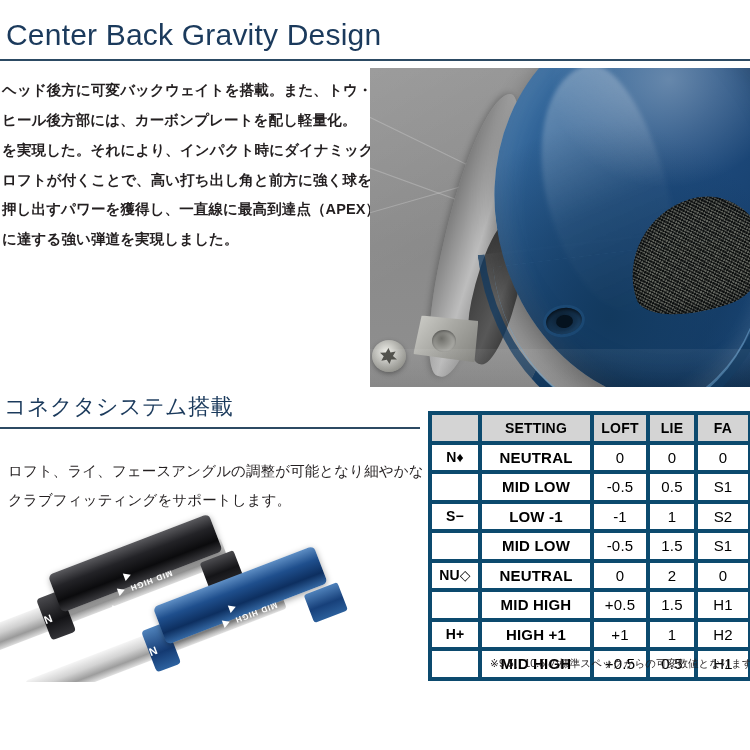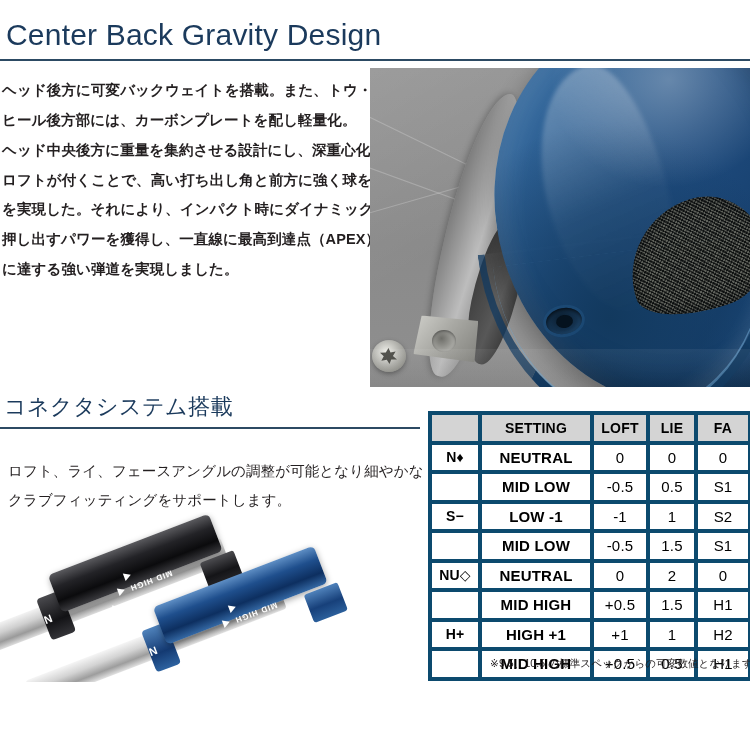--- a/index.html
+++ b/index.html
@@ -302,23 +302,22 @@
 <body>
 
 <div class="page">
 
   <div class="heading-1">Center Back Gravity Design</div>
   <div class="rule-1"></div>
 
   <div class="body-1">
     <p>ヘッド後方に可変バックウェイトを搭載。また、トウ・</p>
     <p>ヒール後方部には、カーボンプレートを配し軽量化。</p>
-    <p>ヘッド中央後方に重量を集約させる設計にし、深重心化</p>
+    <p>を実現した。それにより、インパクト時にダイナミック</p>
     <p>ロフトが付くことで、高い打ち出し角と前方に強く球を</p>
-    <p>を実現した。それにより、インパクト時にダイナミック</p>
     <p>押し出すパワーを獲得し、一直線に最高到達点（APEX）</p>
     <p>に達する強い弾道を実現しました。</p>
   </div>
 
   <div class="photo">
     <div class="bg-grad"></div>
     <div class="wire w1"></div>
     <div class="wire w2"></div>
     <div class="wire w3"></div>
     <div class="wire w4"></div>

